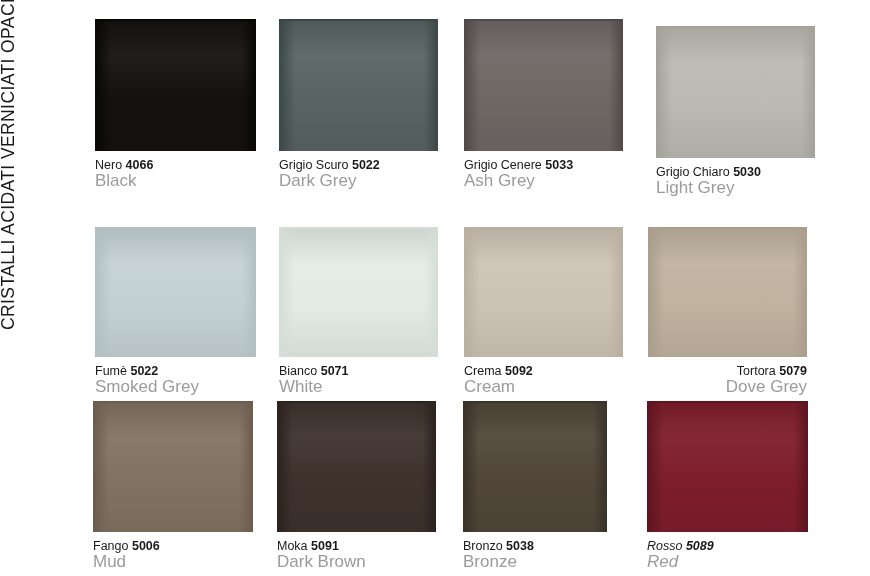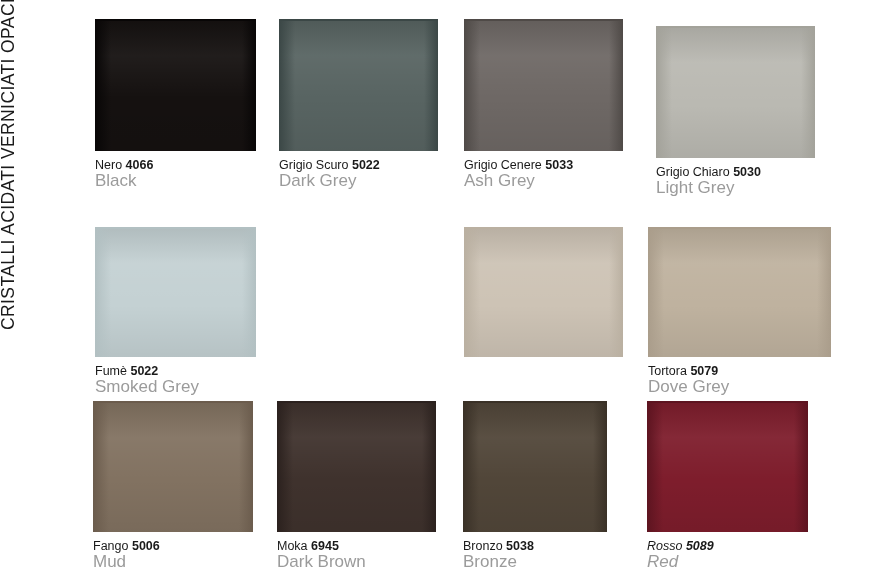--- a/index.html
+++ b/index.html
@@ -149,27 +149,41 @@
       <div class="cell" style="left: 95px; top: 227px; width: 161px;">
         <div class="swatch" style="height: 130px; background: rgb(196, 209, 211);">
           <div class="shading" style="background: linear-gradient(to right, rgb(178, 192, 194) 0px, rgba(0, 0, 0, 0) 16px, rgba(0, 0, 0, 0) calc(100% - 14px), rgb(178, 192, 194) 100%), linear-gradient(rgba(0, 0, 0, 0.1) 0%, rgba(255, 255, 255, 0.05) 28%, rgba(0, 0, 0, 0) 60%, rgba(0, 0, 0, 0.07) 100%);"></div>
           <div class="edge-top" style="background: rgb(178, 192, 194);"></div>
         </div>
         <div class="caption">
           <div class="name-line"><span>Fumè</span> <span class="code">5022</span></div>
           <div class="translation">Smoked Grey</div>
         </div>
       </div>
+      <div class="cell" style="left: 279px; top: 227px; width: 159px;">
+        <div class="swatch" style="height: 130px; background: rgb(228, 235, 229);">
+          <div class="shading" style="background: linear-gradient(to right, rgb(213, 221, 215) 0px, rgba(0, 0, 0, 0) 16px, rgba(0, 0, 0, 0) calc(100% - 14px), rgb(213, 221, 215) 100%), linear-gradient(rgba(0, 0, 0, 0.1) 0%, rgba(255, 255, 255, 0.05) 28%, rgba(0, 0, 0, 0) 60%, rgba(0, 0, 0, 0.07) 100%);"></div>
+          <div class="edge-top" style="background: rgb(213, 221, 215);"></div>
+        </div>
+        <div class="caption">
+          <div class="name-line"><span>Bianco</span> <span class="code">5071</span></div>
+          <div class="translation">White</div>
+        </div>
+      </div>
       <div class="cell" style="left: 464px; top: 227px; width: 159px;">
         <div class="swatch" style="height: 130px; background: rgb(205, 195, 181);">
           <div class="shading" style="background: linear-gradient(to right, rgb(186, 176, 161) 0px, rgba(0, 0, 0, 0) 16px, rgba(0, 0, 0, 0) calc(100% - 14px), rgb(186, 176, 161) 100%), linear-gradient(rgba(0, 0, 0, 0.1) 0%, rgba(255, 255, 255, 0.05) 28%, rgba(0, 0, 0, 0) 60%, rgba(0, 0, 0, 0.07) 100%);"></div>
           <div class="edge-top" style="background: rgb(186, 176, 161);"></div>
         </div>
-      </div>
-      <div class="cell" style="left: 648px; top: 227px; width: 183px;">
+        <div class="caption">
+          <div class="name-line"><span>Crema</span> <span class="code">5092</span></div>
+          <div class="translation">Cream</div>
+        </div>
+      </div>
+      <div class="cell" style="left: 648px; top: 227px; width: 159px; text-align: right;">
         <div class="swatch" style="height: 130px; background: rgb(191, 178, 159);">
           <div class="shading" style="background: linear-gradient(to right, rgb(170, 157, 139) 0px, rgba(0, 0, 0, 0) 16px, rgba(0, 0, 0, 0) calc(100% - 14px), rgb(170, 157, 139) 100%), linear-gradient(rgba(0, 0, 0, 0.1) 0%, rgba(255, 255, 255, 0.05) 28%, rgba(0, 0, 0, 0) 60%, rgba(0, 0, 0, 0.07) 100%);"></div>
           <div class="edge-top" style="background: rgb(170, 157, 139);"></div>
         </div>
         <div class="caption">
           <div class="name-line"><span>Tortora</span> <span class="code">5079</span></div>
           <div class="translation">Dove Grey</div>
         </div>
       </div>
       <div class="cell" style="left: 93px; top: 401px; width: 160px;">
@@ -181,21 +195,21 @@
           <div class="name-line"><span>Fango</span> <span class="code">5006</span></div>
           <div class="translation">Mud</div>
         </div>
       </div>
       <div class="cell" style="left: 277px; top: 401px; width: 159px;">
         <div class="swatch" style="height: 131px; background: rgb(63, 50, 45);">
           <div class="shading" style="background: linear-gradient(to right, rgb(43, 33, 30) 0px, rgba(0, 0, 0, 0) 16px, rgba(0, 0, 0, 0) calc(100% - 14px), rgb(43, 33, 30) 100%), linear-gradient(rgba(0, 0, 0, 0.1) 0%, rgba(255, 255, 255, 0.05) 28%, rgba(0, 0, 0, 0) 60%, rgba(0, 0, 0, 0.07) 100%);"></div>
           <div class="edge-top" style="background: rgb(43, 33, 30);"></div>
         </div>
         <div class="caption">
-          <div class="name-line"><span>Moka</span> <span class="code">6945</span></div>
+          <div class="name-line"><span>Moka</span> <span class="code">5091</span></div>
           <div class="translation">Dark Brown</div>
         </div>
       </div>
       <div class="cell" style="left: 463px; top: 401px; width: 144px;">
         <div class="swatch" style="height: 131px; background: rgb(81, 70, 57);">
           <div class="shading" style="background: linear-gradient(to right, rgb(58, 49, 39) 0px, rgba(0, 0, 0, 0) 16px, rgba(0, 0, 0, 0) calc(100% - 14px), rgb(58, 49, 39) 100%), linear-gradient(rgba(0, 0, 0, 0.1) 0%, rgba(255, 255, 255, 0.05) 28%, rgba(0, 0, 0, 0) 60%, rgba(0, 0, 0, 0.07) 100%);"></div>
           <div class="edge-top" style="background: rgb(58, 49, 39);"></div>
         </div>
         <div class="caption">
           <div class="name-line"><span>Bronzo</span> <span class="code">5038</span></div>

